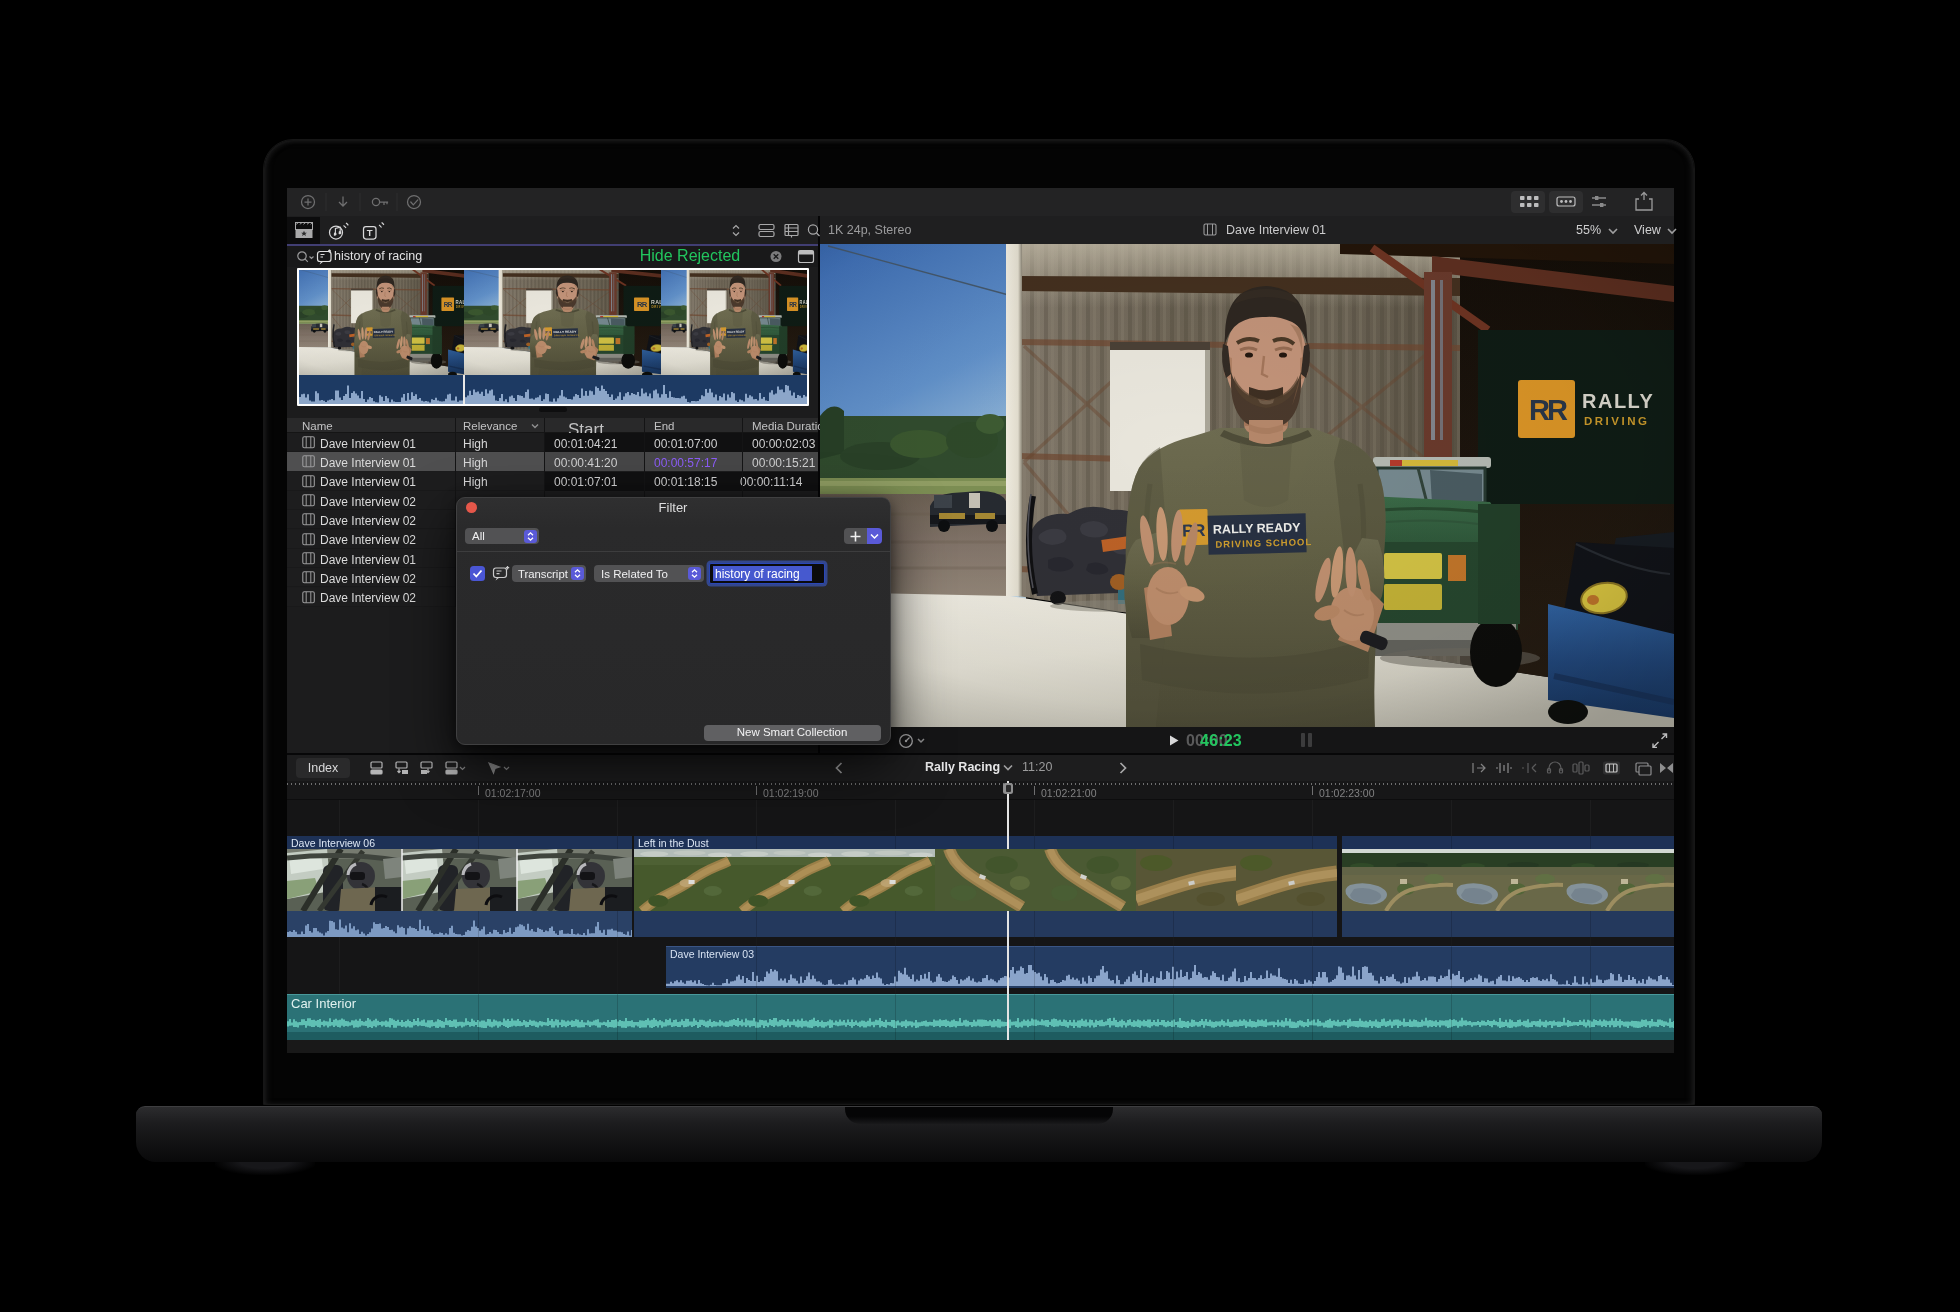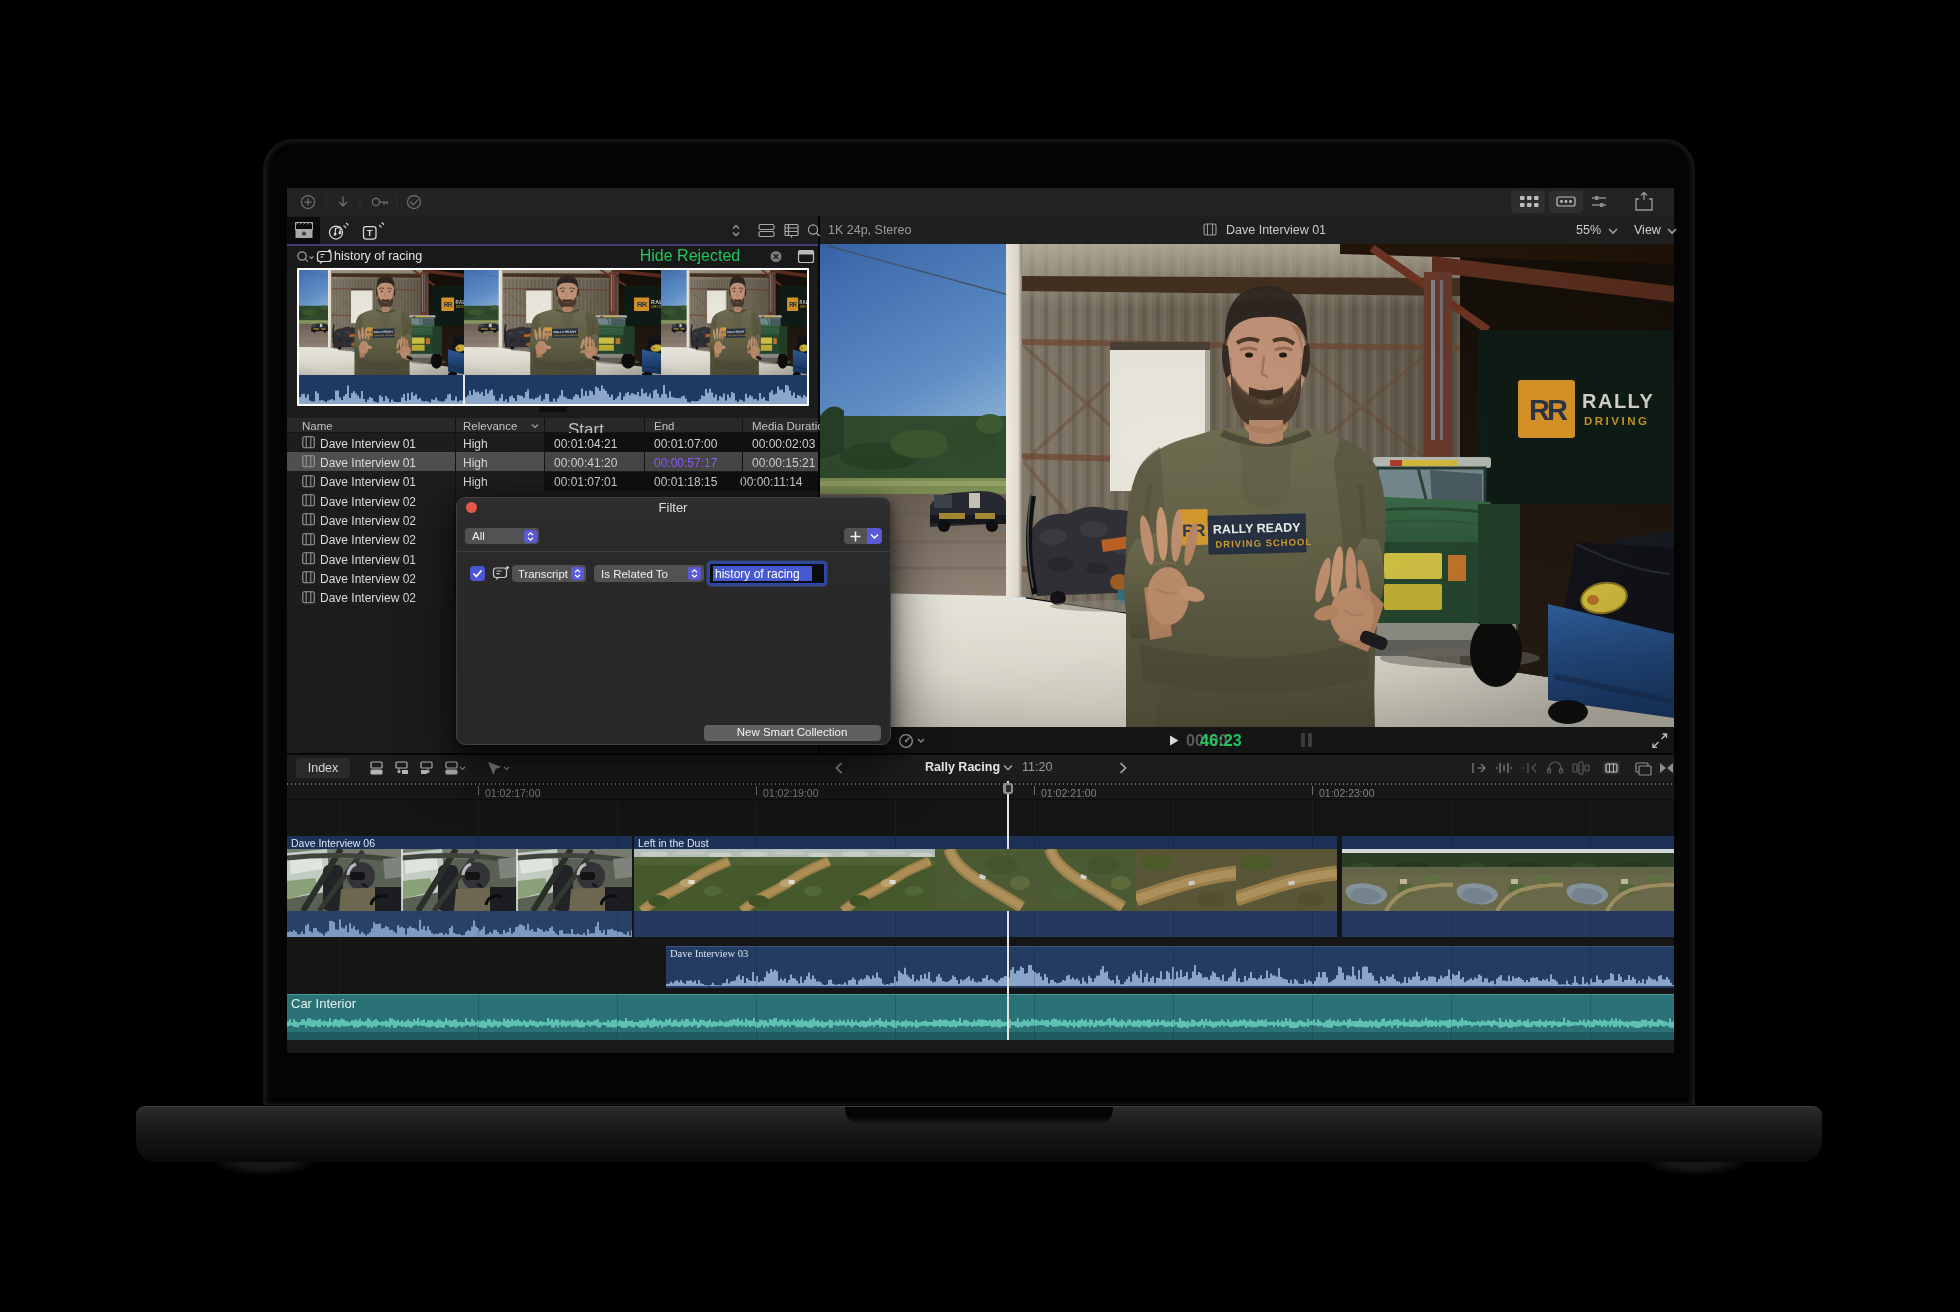--- a/index.html
+++ b/index.html
@@ -333,21 +333,21 @@
     </svg>
 <div class="abs" style="left:634px;top:836px;width:703px;height:101px;background:#24395d"></div>
 <div class="abs" style="left:634px;top:836px;width:703px;height:13px;background:#1d3156"></div>
 <div class="txt" style="left:638px;top:838px;font-size:10.5px;color:#dce6f4;font-weight:400;letter-spacing:0;">Left in the Dust</div>
 <div class="abs" style="left:634px;top:849px;width:703px;height:62px;background:#5a6a3a" id="litdthumbs"></div>
 <div class="abs" style="left:1342px;top:836px;width:332px;height:101px;background:#24395d"></div>
 <div class="abs" style="left:1342px;top:836px;width:332px;height:13px;background:#1d3156"></div>
 <div class="txt" style="left:1346px;top:838px;font-size:10.5px;color:#dce6f4;font-weight:400;letter-spacing:0;margin-top:41px;">Drone Shot</div>
 <div class="abs" style="left:1342px;top:849px;width:332px;height:62px;background:#6a7a5a" id="dronethumbs"></div>
 <div class="abs" style="left:666px;top:946px;width:1008px;height:42px;background:#243c62;border-top:1px solid #3a5584"></div>
-<div class="txt" style="left:670px;top:949px;font-size:10.5px;color:#d7e2f2;font-weight:400;letter-spacing:0;font-family:Liberation Serif, serif;">Dave Interview 03</div>
+<div class="txt" style="left:670px;top:949px;font-size:10.5px;color:#d7e2f2;font-weight:400;letter-spacing:0;">Dave Interview 03</div>
 <svg class="abs" style="left:666px;top:960px" width="1008" height="28" viewBox="0 0 1008 28">
       <path d="M0,26L0,23.7L2,23.7L2,23.8L4,23.8L4,21.7L6,21.7L6,23.2L8,23.2L8,21.3L10,21.3L10,20.2L12,20.2L12,22.3L14,22.3L14,20.3L16,20.3L16,22.6L18,22.6L18,23.7L20,23.7L20,20.7L22,20.7L22,20.7L24,20.7L24,20.3L26,20.3L26,22.3L28,22.3L28,20.4L30,20.4L30,23.8L32,23.8L32,19.9L34,19.9L34,23.3L36,23.3L36,24.1L38,24.1L38,25.1L40,25.1L40,25.2L42,25.2L42,25.4L44,25.4L44,24.7L46,24.7L46,22.8L48,22.8L48,24.9L50,24.9L50,25.2L52,25.2L52,25.2L54,25.2L54,25.2L56,25.2L56,23.2L58,23.2L58,23.1L60,23.1L60,18.9L62,18.9L62,23.4L64,23.4L64,21.6L66,21.6L66,21.2L68,21.2L68,20.4L70,20.4L70,16.4L72,16.4L72,14.7L74,14.7L74,19.5L76,19.5L76,15.9L78,15.9L78,22.9L80,22.9L80,18.1L82,18.1L82,20.1L84,20.1L84,20.9L86,20.9L86,11.9L88,11.9L88,21.1L90,21.1L90,15.7L92,15.7L92,22.0L94,22.0L94,20.8L96,20.8L96,21.3L98,21.3L98,16.9L100,16.9L100,11.6L102,11.6L102,13.5L104,13.5L104,9.1L106,9.1L106,11.6L108,11.6L108,9.8L110,9.8L110,11.3L112,11.3L112,20.6L114,20.6L114,18.6L116,18.6L116,20.6L118,20.6L118,18.6L120,18.6L120,22.7L122,22.7L122,20.0L124,20.0L124,14.5L126,14.5L126,18.2L128,18.2L128,18.6L130,18.6L130,20.7L132,20.7L132,23.6L134,23.6L134,16.6L136,16.6L136,22.7L138,22.7L138,19.9L140,19.9L140,16.3L142,16.3L142,12.4L144,12.4L144,19.2L146,19.2L146,15.5L148,15.5L148,18.8L150,18.8L150,21.4L152,21.4L152,21.3L154,21.3L154,22.5L156,22.5L156,24.4L158,24.4L158,25.0L160,25.0L160,24.6L162,24.6L162,20.1L164,20.1L164,19.5L166,19.5L166,23.8L168,23.8L168,24.7L170,24.7L170,24.6L172,24.6L172,23.9L174,23.9L174,24.5L176,24.5L176,24.5L178,24.5L178,22.4L180,22.4L180,24.7L182,24.7L182,20.2L184,20.2L184,20.1L186,20.1L186,17.5L188,17.5L188,19.6L190,19.6L190,24.5L192,24.5L192,20.5L194,20.5L194,18.8L196,18.8L196,19.5L198,19.5L198,18.2L200,18.2L200,15.0L202,15.0L202,16.4L204,16.4L204,19.0L206,19.0L206,15.6L208,15.6L208,18.1L210,18.1L210,12.5L212,12.5L212,17.5L214,17.5L214,18.6L216,18.6L216,23.4L218,23.4L218,25.0L220,25.0L220,24.1L222,24.1L222,24.6L224,24.6L224,23.0L226,23.0L226,23.3L228,23.3L228,16.4L230,16.4L230,21.5L232,21.5L232,10.7L234,10.7L234,12.8L236,12.8L236,14.3L238,14.3L238,7.8L240,7.8L240,14.7L242,14.7L242,16.8L244,16.8L244,18.9L246,18.9L246,14.4L248,14.4L248,21.4L250,21.4L250,19.4L252,19.4L252,20.8L254,20.8L254,15.1L256,15.1L256,18.8L258,18.8L258,13.8L260,13.8L260,18.4L262,18.4L262,11.9L264,11.9L264,20.8L266,20.8L266,22.4L268,22.4L268,21.7L270,21.7L270,16.4L272,16.4L272,14.0L274,14.0L274,17.5L276,17.5L276,21.0L278,21.0L278,21.4L280,21.4L280,21.9L282,21.9L282,20.7L284,20.7L284,19.3L286,19.3L286,15.6L288,15.6L288,17.0L290,17.0L290,20.1L292,20.1L292,23.7L294,23.7L294,19.3L296,19.3L296,20.5L298,20.5L298,19.4L300,19.4L300,17.8L302,17.8L302,16.2L304,16.2L304,20.5L306,20.5L306,18.4L308,18.4L308,21.8L310,21.8L310,22.6L312,22.6L312,21.4L314,21.4L314,22.1L316,22.1L316,18.3L318,18.3L318,18.1L320,18.1L320,15.0L322,15.0L322,20.3L324,20.3L324,18.7L326,18.7L326,19.6L328,19.6L328,21.3L330,21.3L330,22.4L332,22.4L332,20.3L334,20.3L334,17.9L336,17.9L336,17.4L338,17.4L338,16.0L340,16.0L340,16.3L342,16.3L342,17.6L344,17.6L344,9.9L346,9.9L346,7.1L348,7.1L348,13.6L350,13.6L350,10.7L352,10.7L352,10.4L354,10.4L354,6.6L356,6.6L356,8.0L358,8.0L358,13.8L360,13.8L360,13.1L362,13.1L362,5L364,5L364,5L366,5L366,10.2L368,10.2L368,12.0L370,12.0L370,13.6L372,13.6L372,12.8L374,12.8L374,16.6L376,16.6L376,20.3L378,20.3L378,14.0L380,14.0L380,17.3L382,17.3L382,23.5L384,23.5L384,20.1L386,20.1L386,19.8L388,19.8L388,21.9L390,21.9L390,23.2L392,23.2L392,22.9L394,22.9L394,22.0L396,22.0L396,20.0L398,20.0L398,20.5L400,20.5L400,15.7L402,15.7L402,14.7L404,14.7L404,19.3L406,19.3L406,17.4L408,17.4L408,19.7L410,19.7L410,18.5L412,18.5L412,20.4L414,20.4L414,23.7L416,23.7L416,17.4L418,17.4L418,21.5L420,21.5L420,23.5L422,23.5L422,15.7L424,15.7L424,17.9L426,17.9L426,22.1L428,22.1L428,18.2L430,18.2L430,15.7L432,15.7L432,15.4L434,15.4L434,9.5L436,9.5L436,5.9L438,5.9L438,12.4L440,12.4L440,11.3L442,11.3L442,18.7L444,18.7L444,20.5L446,20.5L446,20.0L448,20.0L448,23.6L450,23.6L450,15.6L452,15.6L452,19.9L454,19.9L454,24.2L456,24.2L456,24.2L458,24.2L458,21.7L460,21.7L460,19.2L462,19.2L462,16.5L464,16.5L464,21.7L466,21.7L466,13.7L468,13.7L468,11.5L470,11.5L470,15.2L472,15.2L472,18.1L474,18.1L474,10.1L476,10.1L476,22.4L478,22.4L478,16.9L480,16.9L480,13.2L482,13.2L482,21.8L484,21.8L484,18.1L486,18.1L486,16.2L488,16.2L488,22.9L490,22.9L490,17.5L492,17.5L492,18.1L494,18.1L494,11.3L496,11.3L496,19.8L498,19.8L498,18.9L500,18.9L500,11.0L502,11.0L502,12.5L504,12.5L504,18.9L506,18.9L506,6.8L508,6.8L508,19.2L510,19.2L510,11.4L512,11.4L512,17.6L514,17.6L514,9.8L516,9.8L516,17.0L518,17.0L518,15.9L520,15.9L520,11.9L522,11.9L522,19.5L524,19.5L524,18.0L526,18.0L526,11.6L528,11.6L528,5L530,5L530,14.9L532,14.9L532,12.1L534,12.1L534,13.4L536,13.4L536,17.8L538,17.8L538,16.9L540,16.9L540,17.2L542,17.2L542,19.8L544,19.8L544,15.6L546,15.6L546,11.3L548,11.3L548,13.1L550,13.1L550,17.0L552,17.0L552,17.3L554,17.3L554,20.2L556,20.2L556,14.7L558,14.7L558,21.2L560,21.2L560,20.9L562,20.9L562,17.7L564,17.7L564,16.4L566,16.4L566,11.6L568,11.6L568,8.6L570,8.6L570,21.2L572,21.2L572,18.0L574,18.0L574,22.3L576,22.3L576,21.9L578,21.9L578,16.0L580,16.0L580,20.4L582,20.4L582,18.1L584,18.1L584,12.0L586,12.0L586,17.9L588,17.9L588,18.1L590,18.1L590,19.8L592,19.8L592,17.9L594,17.9L594,15.3L596,15.3L596,19.0L598,19.0L598,18.3L600,18.3L600,10.5L602,10.5L602,17.9L604,17.9L604,13.4L606,13.4L606,15.6L608,15.6L608,15.5L610,15.5L610,16.8L612,16.8L612,8.3L614,8.3L614,17.0L616,17.0L616,18.4L618,18.4L618,19.0L620,19.0L620,19.8L622,19.8L622,23.0L624,23.0L624,19.8L626,19.8L626,23.7L628,23.7L628,19.1L630,19.1L630,20.6L632,20.6L632,23.5L634,23.5L634,24.0L636,24.0L636,23.9L638,23.9L638,19.6L640,19.6L640,22.5L642,22.5L642,20.2L644,20.2L644,21.5L646,21.5L646,23.8L648,23.8L648,20.9L650,20.9L650,17.0L652,17.0L652,11.9L654,11.9L654,17.4L656,17.4L656,12.1L658,12.1L658,12.1L660,12.1L660,17.2L662,17.2L662,22.4L664,22.4L664,21.8L666,21.8L666,20.0L668,20.0L668,18.8L670,18.8L670,15.2L672,15.2L672,6.6L674,6.6L674,7.6L676,7.6L676,12.7L678,12.7L678,19.9L680,19.9L680,15.6L682,15.6L682,15.2L684,15.2L684,16.4L686,16.4L686,6.5L688,6.5L688,15.4L690,15.4L690,19.6L692,19.6L692,9.9L694,9.9L694,18.9L696,18.9L696,6.9L698,6.9L698,6.3L700,6.3L700,6.8L702,6.8L702,13.0L704,13.0L704,12.7L706,12.7L706,15.6L708,15.6L708,20.5L710,20.5L710,20.8L712,20.8L712,23.5L714,23.5L714,16.7L716,16.7L716,18.9L718,18.9L718,21.0L720,21.0L720,15.9L722,15.9L722,17.2L724,17.2L724,16.7L726,16.7L726,14.2L728,14.2L728,18.9L730,18.9L730,21.2L732,21.2L732,21.5L734,21.5L734,23.4L736,23.4L736,22.6L738,22.6L738,16.9L740,16.9L740,22.9L742,22.9L742,17.6L744,17.6L744,19.8L746,19.8L746,16.7L748,16.7L748,16.6L750,16.6L750,11.7L752,11.7L752,16.2L754,16.2L754,20.8L756,20.8L756,20.1L758,20.1L758,18.0L760,18.0L760,20.5L762,20.5L762,16.4L764,16.4L764,16.5L766,16.5L766,16.4L768,16.4L768,16.9L770,16.9L770,21.7L772,21.7L772,18.9L774,18.9L774,15.6L776,15.6L776,17.9L778,17.9L778,16.6L780,16.6L780,16.1L782,16.1L782,9.4L784,9.4L784,19.6L786,19.6L786,13.7L788,13.7L788,15.4L790,15.4L790,15.0L792,15.0L792,11.1L794,11.1L794,19.0L796,19.0L796,17.0L798,17.0L798,22.3L800,22.3L800,20.8L802,20.8L802,19.7L804,19.7L804,18.2L806,18.2L806,20.1L808,20.1L808,17.5L810,17.5L810,18.5L812,18.5L812,14.6L814,14.6L814,15.8L816,15.8L816,22.0L818,22.0L818,18.2L820,18.2L820,18.6L822,18.6L822,22.5L824,22.5L824,21.3L826,21.3L826,20.8L828,20.8L828,24.3L830,24.3L830,18.8L832,18.8L832,16.8L834,16.8L834,14.9L836,14.9L836,20.5L838,20.5L838,20.5L840,20.5L840,21.3L842,21.3L842,15.5L844,15.5L844,21.1L846,21.1L846,16.2L848,16.2L848,18.6L850,18.6L850,17.8L852,17.8L852,17.1L854,17.1L854,18.5L856,18.5L856,19.9L858,19.9L858,22.0L860,22.0L860,20.1L862,20.1L862,22.0L864,22.0L864,18.1L866,18.1L866,17.2L868,17.2L868,18.1L870,18.1L870,17.3L872,17.3L872,20.2L874,20.2L874,21.1L876,21.1L876,19.2L878,19.2L878,20.3L880,20.3L880,18.8L882,18.8L882,21.3L884,21.3L884,14.2L886,14.2L886,19.1L888,19.1L888,19.7L890,19.7L890,21.6L892,21.6L892,24.6L894,24.6L894,24.4L896,24.4L896,24.3L898,24.3L898,24.5L900,24.5L900,20.6L902,20.6L902,24.0L904,24.0L904,24.9L906,24.9L906,22.7L908,22.7L908,16.3L910,16.3L910,22.4L912,22.4L912,24.2L914,24.2L914,24.4L916,24.4L916,16.7L918,16.7L918,23.8L920,23.8L920,22.2L922,22.2L922,24.5L924,24.5L924,18.7L926,18.7L926,22.3L928,22.3L928,22.2L930,22.2L930,15.4L932,15.4L932,19.6L934,19.6L934,19.8L936,19.8L936,23.0L938,23.0L938,20.2L940,20.2L940,19.7L942,19.7L942,19.3L944,19.3L944,12.9L946,12.9L946,14.3L948,14.3L948,20.4L950,20.4L950,20.5L952,20.5L952,14.1L954,14.1L954,16.7L956,16.7L956,21.9L958,21.9L958,19.8L960,19.8L960,20.1L962,20.1L962,15.0L964,15.0L964,20.1L966,20.1L966,17.0L968,17.0L968,19.1L970,19.1L970,23.5L972,23.5L972,20.8L974,20.8L974,22.8L976,22.8L976,19.0L978,19.0L978,23.7L980,23.7L980,19.8L982,19.8L982,16.6L984,16.6L984,18.2L986,18.2L986,19.6L988,19.6L988,19.4L990,19.4L990,21.3L992,21.3L992,16.1L994,16.1L994,14.9L996,14.9L996,19.3L998,19.3L998,19.5L1000,19.5L1000,17.0L1002,17.0L1002,19.5L1004,19.5L1004,22.8L1006,22.8L1006,25.0L1008,25.0L1008,26Z" fill="#8aa4ca"></path>
     </svg>
 <div class="abs" style="left:287px;top:994px;width:1387px;height:46px;background:#2b7276"></div>
 <div class="abs" style="left:287px;top:994px;width:1387px;height:1px;background:#49989a"></div>
 <div class="abs" style="left:287px;top:1032px;width:1387px;height:8px;background:#1e5c60"></div>
 <div class="txt" style="left:291px;top:997px;font-size:13px;color:#e2f2f0;font-weight:400;letter-spacing:0;">Car Interior</div>
 <svg class="abs" style="left:287px;top:1008px" width="1387" height="32" viewBox="0 0 1387 32">
       <path d="M0,16L0,13.2L2,13.2L2,11.0L4,11.0L4,14.5L6,14.5L6,11.2L8,11.2L8,13.2L10,13.2L10,14.3L12,14.3L12,14.1L14,14.1L14,11.3L16,11.3L16,11.3L18,11.3L18,12.9L20,12.9L20,10.2L22,10.2L22,10.2L24,10.2L24,12.1L26,12.1L26,11.8L28,11.8L28,12.7L30,12.7L30,11.9L32,11.9L32,11.0L34,11.0L34,13.8L36,13.8L36,12.4L38,12.4L38,13.3L40,13.3L40,13.4L42,13.4L42,10.3L44,10.3L44,14.1L46,14.1L46,11.7L48,11.7L48,10.8L50,10.8L50,12.2L52,12.2L52,11.7L54,11.7L54,10.5L56,10.5L56,11.6L58,11.6L58,12.9L60,12.9L60,13.2L62,13.2L62,14.3L64,14.3L64,12.3L66,12.3L66,12.4L68,12.4L68,11.5L70,11.5L70,12.7L72,12.7L72,10.8L74,10.8L74,13.1L76,13.1L76,13.7L78,13.7L78,12.8L80,12.8L80,9.9L82,9.9L82,11.4L84,11.4L84,13.2L86,13.2L86,12.2L88,12.2L88,10.8L90,10.8L90,12.7L92,12.7L92,13.9L94,13.9L94,13.2L96,13.2L96,13.5L98,13.5L98,12.4L100,12.4L100,13.4L102,13.4L102,10.1L104,10.1L104,10.4L106,10.4L106,11.7L108,11.7L108,13.1L110,13.1L110,11.8L112,11.8L112,14.0L114,14.0L114,11.9L116,11.9L116,13.9L118,13.9L118,12.9L120,12.9L120,11.6L122,11.6L122,13.0L124,13.0L124,13.9L126,13.9L126,10.9L128,10.9L128,13.1L130,13.1L130,10.0L132,10.0L132,13.5L134,13.5L134,12.3L136,12.3L136,11.6L138,11.6L138,14.5L140,14.5L140,12.3L142,12.3L142,12.3L144,12.3L144,11.9L146,11.9L146,14.3L148,14.3L148,13.6L150,13.6L150,11.2L152,11.2L152,12.0L154,12.0L154,12.9L156,12.9L156,13.7L158,13.7L158,10.1L160,10.1L160,12.4L162,12.4L162,11.9L164,11.9L164,13.1L166,13.1L166,11.4L168,11.4L168,11.4L170,11.4L170,14.1L172,14.1L172,13.8L174,13.8L174,13.7L176,13.7L176,14.2L178,14.2L178,10.2L180,10.2L180,13.2L182,13.2L182,13.9L184,13.9L184,10.7L186,10.7L186,12.4L188,12.4L188,14.0L190,14.0L190,12.1L192,12.1L192,13.5L194,13.5L194,12.5L196,12.5L196,12.5L198,12.5L198,13.7L200,13.7L200,11.1L202,11.1L202,11.3L204,11.3L204,13.7L206,13.7L206,11.6L208,11.6L208,12.6L210,12.6L210,13.5L212,13.5L212,13.2L214,13.2L214,14.2L216,14.2L216,10.6L218,10.6L218,12.4L220,12.4L220,11.0L222,11.0L222,12.9L224,12.9L224,10.6L226,10.6L226,12.4L228,12.4L228,12.4L230,12.4L230,10.9L232,10.9L232,13.1L234,13.1L234,14.2L236,14.2L236,12.0L238,12.0L238,13.2L240,13.2L240,13.9L242,13.9L242,11.8L244,11.8L244,12.8L246,12.8L246,12.6L248,12.6L248,13.6L250,13.6L250,14.2L252,14.2L252,13.0L254,13.0L254,13.5L256,13.5L256,14.0L258,14.0L258,14.3L260,14.3L260,9.9L262,9.9L262,12.8L264,12.8L264,11.0L266,11.0L266,13.3L268,13.3L268,11.3L270,11.3L270,11.7L272,11.7L272,14.2L274,14.2L274,11.7L276,11.7L276,12.2L278,12.2L278,13.6L280,13.6L280,12.6L282,12.6L282,13.6L284,13.6L284,12.3L286,12.3L286,13.1L288,13.1L288,11.3L290,11.3L290,11.8L292,11.8L292,13.7L294,13.7L294,12.1L296,12.1L296,14.3L298,14.3L298,14.4L300,14.4L300,12.3L302,12.3L302,13.4L304,13.4L304,13.7L306,13.7L306,12.4L308,12.4L308,11.7L310,11.7L310,11.3L312,11.3L312,14.2L314,14.2L314,14.4L316,14.4L316,13.7L318,13.7L318,14.3L320,14.3L320,12.0L322,12.0L322,13.9L324,13.9L324,12.1L326,12.1L326,12.1L328,12.1L328,11.2L330,11.2L330,13.5L332,13.5L332,12.1L334,12.1L334,13.1L336,13.1L336,13.3L338,13.3L338,9.9L340,9.9L340,13.0L342,13.0L342,13.1L344,13.1L344,12.2L346,12.2L346,14.0L348,14.0L348,14.1L350,14.1L350,14.0L352,14.0L352,12.2L354,12.2L354,12.4L356,12.4L356,12.8L358,12.8L358,12.0L360,12.0L360,10.2L362,10.2L362,12.5L364,12.5L364,11.8L366,11.8L366,10.1L368,10.1L368,11.8L370,11.8L370,13.3L372,13.3L372,12.1L374,12.1L374,13.2L376,13.2L376,14.2L378,14.2L378,11.3L380,11.3L380,11.9L382,11.9L382,10.6L384,10.6L384,14.3L386,14.3L386,12.1L388,12.1L388,11.6L390,11.6L390,13.9L392,13.9L392,13.4L394,13.4L394,11.2L396,11.2L396,13.1L398,13.1L398,10.7L400,10.7L400,10.9L402,10.9L402,13.6L404,13.6L404,13.6L406,13.6L406,10.3L408,10.3L408,12.6L410,12.6L410,14.0L412,14.0L412,11.8L414,11.8L414,11.7L416,11.7L416,12.3L418,12.3L418,13.5L420,13.5L420,12.8L422,12.8L422,11.3L424,11.3L424,14.0L426,14.0L426,12.9L428,12.9L428,13.8L430,13.8L430,14.2L432,14.2L432,12.0L434,12.0L434,13.2L436,13.2L436,14.4L438,14.4L438,13.2L440,13.2L440,13.4L442,13.4L442,12.3L444,12.3L444,11.7L446,11.7L446,10.9L448,10.9L448,11.9L450,11.9L450,9.9L452,9.9L452,13.1L454,13.1L454,11.6L456,11.6L456,14.2L458,14.2L458,10.5L460,10.5L460,12.3L462,12.3L462,12.5L464,12.5L464,12.6L466,12.6L466,9.9L468,9.9L468,13.6L470,13.6L470,14.3L472,14.3L472,11.7L474,11.7L474,11.9L476,11.9L476,12.5L478,12.5L478,12.2L480,12.2L480,14.4L482,14.4L482,10.9L484,10.9L484,12.1L486,12.1L486,9.9L488,9.9L488,9.9L490,9.9L490,13.6L492,13.6L492,12.1L494,12.1L494,11.5L496,11.5L496,12.1L498,12.1L498,13.2L500,13.2L500,11.0L502,11.0L502,13.5L504,13.5L504,13.6L506,13.6L506,11.3L508,11.3L508,13.2L510,13.2L510,11.4L512,11.4L512,12.8L514,12.8L514,10.5L516,10.5L516,12.9L518,12.9L518,12.6L520,12.6L520,13.5L522,13.5L522,12.0L524,12.0L524,11.6L526,11.6L526,9.8L528,9.8L528,12.9L530,12.9L530,12.0L532,12.0L532,14.0L534,14.0L534,12.5L536,12.5L536,14.0L538,14.0L538,13.9L540,13.9L540,13.3L542,13.3L542,11.6L544,11.6L544,12.2L546,12.2L546,14.5L548,14.5L548,12.6L550,12.6L550,13.7L552,13.7L552,11.5L554,11.5L554,13.5L556,13.5L556,11.9L558,11.9L558,14.4L560,14.4L560,11.5L562,11.5L562,14.1L564,14.1L564,11.6L566,11.6L566,14.0L568,14.0L568,12.5L570,12.5L570,14.5L572,14.5L572,13.6L574,13.6L574,12.4L576,12.4L576,12.8L578,12.8L578,13.8L580,13.8L580,12.7L582,12.7L582,10.3L584,10.3L584,13.8L586,13.8L586,13.6L588,13.6L588,11.7L590,11.7L590,12.2L592,12.2L592,10.1L594,10.1L594,13.1L596,13.1L596,14.0L598,14.0L598,11.7L600,11.7L600,13.9L602,13.9L602,14.1L604,14.1L604,12.0L606,12.0L606,12.0L608,12.0L608,13.3L610,13.3L610,12.4L612,12.4L612,14.5L614,14.5L614,13.3L616,13.3L616,13.3L618,13.3L618,11.7L620,11.7L620,13.2L622,13.2L622,13.3L624,13.3L624,13.4L626,13.4L626,14.4L628,14.4L628,12.1L630,12.1L630,14.3L632,14.3L632,14.2L634,14.2L634,13.6L636,13.6L636,13.1L638,13.1L638,12.6L640,12.6L640,14.0L642,14.0L642,13.8L644,13.8L644,13.9L646,13.9L646,11.4L648,11.4L648,12.5L650,12.5L650,12.4L652,12.4L652,11.2L654,11.2L654,12.3L656,12.3L656,11.9L658,11.9L658,11.6L660,11.6L660,12.7L662,12.7L662,13.5L664,13.5L664,12.3L666,12.3L666,11.4L668,11.4L668,13.1L670,13.1L670,13.2L672,13.2L672,10.0L674,10.0L674,14.5L676,14.5L676,12.2L678,12.2L678,11.7L680,11.7L680,12.7L682,12.7L682,14.0L684,14.0L684,14.1L686,14.1L686,11.7L688,11.7L688,13.4L690,13.4L690,11.6L692,11.6L692,11.6L694,11.6L694,11.4L696,11.4L696,11.7L698,11.7L698,12.0L700,12.0L700,13.2L702,13.2L702,12.0L704,12.0L704,13.2L706,13.2L706,11.2L708,11.2L708,12.7L710,12.7L710,11.0L712,11.0L712,11.4L714,11.4L714,13.6L716,13.6L716,13.7L718,13.7L718,14.0L720,14.0L720,10.8L722,10.8L722,11.6L724,11.6L724,13.7L726,13.7L726,13.5L728,13.5L728,13.2L730,13.2L730,9.9L732,9.9L732,14.2L734,14.2L734,13.3L736,13.3L736,11.4L738,11.4L738,12.8L740,12.8L740,11.4L742,11.4L742,13.2L744,13.2L744,10.6L746,10.6L746,11.5L748,11.5L748,11.6L750,11.6L750,12.4L752,12.4L752,13.6L754,13.6L754,11.3L756,11.3L756,12.5L758,12.5L758,12.0L760,12.0L760,12.1L762,12.1L762,13.7L764,13.7L764,11.3L766,11.3L766,10.4L768,10.4L768,11.0L770,11.0L770,12.6L772,12.6L772,11.8L774,11.8L774,13.8L776,13.8L776,11.6L778,11.6L778,12.2L780,12.2L780,13.9L782,13.9L782,11.9L784,11.9L784,14.2L786,14.2L786,11.7L788,11.7L788,14.3L790,14.3L790,12.5L792,12.5L792,12.2L794,12.2L794,10.8L796,10.8L796,12.8L798,12.8L798,11.6L800,11.6L800,14.3L802,14.3L802,11.4L804,11.4L804,11.9L806,11.9L806,14.5L808,14.5L808,11.8L810,11.8L810,13.1L812,13.1L812,12.2L814,12.2L814,11.7L816,11.7L816,13.9L818,13.9L818,13.2L820,13.2L820,10.7L822,10.7L822,10.1L824,10.1L824,13.0L826,13.0L826,9.8L828,9.8L828,12.1L830,12.1L830,14.1L832,14.1L832,12.7L834,12.7L834,11.5L836,11.5L836,12.9L838,12.9L838,14.4L840,14.4L840,12.1L842,12.1L842,11.2L844,11.2L844,13.9L846,13.9L846,12.3L848,12.3L848,13.2L850,13.2L850,11.4L852,11.4L852,12.2L854,12.2L854,13.3L856,13.3L856,11.7L858,11.7L858,13.0L860,13.0L860,11.4L862,11.4L862,11.6L864,11.6L864,13.9L866,13.9L866,11.9L868,11.9L868,14.0L870,14.0L870,11.2L872,11.2L872,14.0L874,14.0L874,12.0L876,12.0L876,11.9L878,11.9L878,13.9L880,13.9L880,12.8L882,12.8L882,14.0L884,14.0L884,12.6L886,12.6L886,11.5L888,11.5L888,14.0L890,14.0L890,13.4L892,13.4L892,9.9L894,9.9L894,12.8L896,12.8L896,12.9L898,12.9L898,13.8L900,13.8L900,13.1L902,13.1L902,14.4L904,14.4L904,11.6L906,11.6L906,12.1L908,12.1L908,13.7L910,13.7L910,13.9L912,13.9L912,12.9L914,12.9L914,11.0L916,11.0L916,13.3L918,13.3L918,11.1L920,11.1L920,13.7L922,13.7L922,11.8L924,11.8L924,13.6L926,13.6L926,13.9L928,13.9L928,13.3L930,13.3L930,13.5L932,13.5L932,13.3L934,13.3L934,11.6L936,11.6L936,12.9L938,12.9L938,14.5L940,14.5L940,11.3L942,11.3L942,13.8L944,13.8L944,13.7L946,13.7L946,12.3L948,12.3L948,11.9L950,11.9L950,13.6L952,13.6L952,11.6L954,11.6L954,12.7L956,12.7L956,11.3L958,11.3L958,12.6L960,12.6L960,13.8L962,13.8L962,11.2L964,11.2L964,12.9L966,12.9L966,13.2L968,13.2L968,14.1L970,14.1L970,11.4L972,11.4L972,12.3L974,12.3L974,11.4L976,11.4L976,12.7L978,12.7L978,11.3L980,11.3L980,14.3L982,14.3L982,13.7L984,13.7L984,13.5L986,13.5L986,13.4L988,13.4L988,14.2L990,14.2L990,11.7L992,11.7L992,14.3L994,14.3L994,12.3L996,12.3L996,13.5L998,13.5L998,9.9L1000,9.9L1000,13.3L1002,13.3L1002,10.8L1004,10.8L1004,13.4L1006,13.4L1006,13.8L1008,13.8L1008,14.5L1010,14.5L1010,13.1L1012,13.1L1012,12.3L1014,12.3L1014,12.7L1016,12.7L1016,14.1L1018,14.1L1018,14.2L1020,14.2L1020,11.1L1022,11.1L1022,13.5L1024,13.5L1024,12.5L1026,12.5L1026,11.6L1028,11.6L1028,14.4L1030,14.4L1030,11.3L1032,11.3L1032,13.1L1034,13.1L1034,14.4L1036,14.4L1036,14.5L1038,14.5L1038,12.8L1040,12.8L1040,12.1L1042,12.1L1042,10.7L1044,10.7L1044,12.9L1046,12.9L1046,12.2L1048,12.2L1048,13.6L1050,13.6L1050,11.8L1052,11.8L1052,14.1L1054,14.1L1054,13.5L1056,13.5L1056,12.1L1058,12.1L1058,14.0L1060,14.0L1060,11.8L1062,11.8L1062,10.8L1064,10.8L1064,13.2L1066,13.2L1066,13.1L1068,13.1L1068,13.0L1070,13.0L1070,13.1L1072,13.1L1072,10.5L1074,10.5L1074,12.8L1076,12.8L1076,13.6L1078,13.6L1078,12.8L1080,12.8L1080,13.8L1082,13.8L1082,11.9L1084,11.9L1084,13.3L1086,13.3L1086,13.2L1088,13.2L1088,11.5L1090,11.5L1090,13.4L1092,13.4L1092,14.0L1094,14.0L1094,11.2L1096,11.2L1096,10.5L1098,10.5L1098,13.4L1100,13.4L1100,12.9L1102,12.9L1102,11.4L1104,11.4L1104,13.4L1106,13.4L1106,11.7L1108,11.7L1108,11.4L1110,11.4L1110,11.5L1112,11.5L1112,12.5L1114,12.5L1114,13.7L1116,13.7L1116,10.4L1118,10.4L1118,14.0L1120,14.0L1120,14.0L1122,14.0L1122,11.4L1124,11.4L1124,13.2L1126,13.2L1126,11.5L1128,11.5L1128,12.0L1130,12.0L1130,13.5L1132,13.5L1132,14.0L1134,14.0L1134,11.8L1136,11.8L1136,13.2L1138,13.2L1138,9.8L1140,9.8L1140,12.6L1142,12.6L1142,11.9L1144,11.9L1144,12.4L1146,12.4L1146,13.2L1148,13.2L1148,12.3L1150,12.3L1150,14.0L1152,14.0L1152,12.3L1154,12.3L1154,12.6L1156,12.6L1156,12.8L1158,12.8L1158,12.3L1160,12.3L1160,12.2L1162,12.2L1162,11.2L1164,11.2L1164,12.0L1166,12.0L1166,11.2L1168,11.2L1168,12.3L1170,12.3L1170,13.7L1172,13.7L1172,12.4L1174,12.4L1174,9.8L1176,9.8L1176,12.4L1178,12.4L1178,12.3L1180,12.3L1180,13.6L1182,13.6L1182,12.9L1184,12.9L1184,14.2L1186,14.2L1186,14.1L1188,14.1L1188,14.0L1190,14.0L1190,13.0L1192,13.0L1192,13.9L1194,13.9L1194,12.4L1196,12.4L1196,12.7L1198,12.7L1198,14.1L1200,14.1L1200,12.1L1202,12.1L1202,12.9L1204,12.9L1204,13.0L1206,13.0L1206,11.8L1208,11.8L1208,13.2L1210,13.2L1210,13.9L1212,13.9L1212,10.1L1214,10.1L1214,13.5L1216,13.5L1216,14.0L1218,14.0L1218,11.8L1220,11.8L1220,14.2L1222,14.2L1222,11.3L1224,11.3L1224,12.2L1226,12.2L1226,14.0L1228,14.0L1228,14.0L1230,14.0L1230,12.0L1232,12.0L1232,11.4L1234,11.4L1234,13.9L1236,13.9L1236,12.8L1238,12.8L1238,12.7L1240,12.7L1240,11.2L1242,11.2L1242,14.4L1244,14.4L1244,13.2L1246,13.2L1246,13.1L1248,13.1L1248,13.2L1250,13.2L1250,12.9L1252,12.9L1252,11.2L1254,11.2L1254,13.5L1256,13.5L1256,13.8L1258,13.8L1258,12.2L1260,12.2L1260,13.7L1262,13.7L1262,13.0L1264,13.0L1264,13.2L1266,13.2L1266,12.4L1268,12.4L1268,14.1L1270,14.1L1270,13.6L1272,13.6L1272,13.4L1274,13.4L1274,14.0L1276,14.0L1276,9.8L1278,9.8L1278,14.4L1280,14.4L1280,12.1L1282,12.1L1282,12.9L1284,12.9L1284,14.3L1286,14.3L1286,13.7L1288,13.7L1288,14.1L1290,14.1L1290,14.0L1292,14.0L1292,11.9L1294,11.9L1294,13.6L1296,13.6L1296,11.5L1298,11.5L1298,14.2L1300,14.2L1300,11.8L1302,11.8L1302,12.5L1304,12.5L1304,13.6L1306,13.6L1306,11.2L1308,11.2L1308,11.9L1310,11.9L1310,12.9L1312,12.9L1312,11.4L1314,11.4L1314,13.2L1316,13.2L1316,11.4L1318,11.4L1318,12.5L1320,12.5L1320,13.2L1322,13.2L1322,12.8L1324,12.8L1324,10.2L1326,10.2L1326,12.7L1328,12.7L1328,10.2L1330,10.2L1330,13.1L1332,13.1L1332,11.3L1334,11.3L1334,12.9L1336,12.9L1336,13.8L1338,13.8L1338,13.4L1340,13.4L1340,13.5L1342,13.5L1342,13.7L1344,13.7L1344,12.8L1346,12.8L1346,12.9L1348,12.9L1348,13.1L1350,13.1L1350,13.2L1352,13.2L1352,13.4L1354,13.4L1354,11.6L1356,11.6L1356,12.0L1358,12.0L1358,11.6L1360,11.6L1360,13.3L1362,13.3L1362,13.0L1364,13.0L1364,11.1L1366,11.1L1366,13.8L1368,13.8L1368,14.1L1370,14.1L1370,11.4L1372,11.4L1372,11.4L1374,11.4L1374,12.3L1376,12.3L1376,13.2L1378,13.2L1378,13.6L1380,13.6L1380,14.4L1382,14.4L1382,10.4L1384,10.4L1384,14.0L1386,14.0L1386,12.9L1387,12.9L1387,16L1387,19.9L1386,19.9L1386,19.6L1384,19.6L1384,19.8L1382,19.8L1382,18.1L1380,18.1L1380,17.6L1378,17.6L1378,19.0L1376,19.0L1376,18.1L1374,18.1L1374,17.2L1372,17.2L1372,19.0L1370,19.0L1370,18.6L1368,18.6L1368,18.2L1366,18.2L1366,18.6L1364,18.6L1364,19.8L1362,19.8L1362,17.3L1360,17.3L1360,19.0L1358,19.0L1358,18.2L1356,18.2L1356,19.1L1354,19.1L1354,19.7L1352,19.7L1352,19.9L1350,19.9L1350,19.7L1348,19.7L1348,19.6L1346,19.6L1346,18.4L1344,18.4L1344,17.8L1342,17.8L1342,19.9L1340,19.9L1340,18.8L1338,18.8L1338,18.5L1336,18.5L1336,17.3L1334,17.3L1334,19.8L1332,19.8L1332,17.7L1330,17.7L1330,18.9L1328,18.9L1328,19.3L1326,19.3L1326,17.2L1324,17.2L1324,19.3L1322,19.3L1322,17.1L1320,17.1L1320,18.9L1318,18.9L1318,17.9L1316,17.9L1316,19.1L1314,19.1L1314,17.4L1312,17.4L1312,17.6L1310,17.6L1310,17.1L1308,17.1L1308,19.1L1306,19.1L1306,18.9L1304,18.9L1304,19.4L1302,19.4L1302,17.8L1300,17.8L1300,19.6L1298,19.6L1298,18.3L1296,18.3L1296,17.1L1294,17.1L1294,17.1L1292,17.1L1292,18.0L1290,18.0L1290,17.3L1288,17.3L1288,17.4L1286,17.4L1286,18.1L1284,18.1L1284,18.2L1282,18.2L1282,18.9L1280,18.9L1280,17.4L1278,17.4L1278,17.4L1276,17.4L1276,18.0L1274,18.0L1274,19.0L1272,19.0L1272,19.0L1270,19.0L1270,17.4L1268,17.4L1268,17.8L1266,17.8L1266,19.9L1264,19.9L1264,17.1L1262,17.1L1262,17.5L1260,17.5L1260,19.4L1258,19.4L1258,19.1L1256,19.1L1256,17.5L1254,17.5L1254,19.2L1252,19.2L1252,18.7L1250,18.7L1250,18.5L1248,18.5L1248,17.0L1246,17.0L1246,19.1L1244,19.1L1244,19.1L1242,19.1L1242,19.4L1240,19.4L1240,19.3L1238,19.3L1238,18.2L1236,18.2L1236,17.2L1234,17.2L1234,18.2L1232,18.2L1232,18.6L1230,18.6L1230,19.2L1228,19.2L1228,18.6L1226,18.6L1226,19.7L1224,19.7L1224,19.9L1222,19.9L1222,19.4L1220,19.4L1220,17.9L1218,17.9L1218,18.9L1216,18.9L1216,19.2L1214,19.2L1214,19.9L1212,19.9L1212,18.6L1210,18.6L1210,17.3L1208,17.3L1208,17.0L1206,17.0L1206,19.3L1204,19.3L1204,18.1L1202,18.1L1202,17.1L1200,17.1L1200,17.7L1198,17.7L1198,17.4L1196,17.4L1196,17.6L1194,17.6L1194,18.9L1192,18.9L1192,17.1L1190,17.1L1190,17.4L1188,17.4L1188,17.5L1186,17.5L1186,18.7L1184,18.7L1184,17.2L1182,17.2L1182,17.0L1180,17.0L1180,17.8L1178,17.8L1178,17.3L1176,17.3L1176,18.5L1174,18.5L1174,18.3L1172,18.3L1172,19.7L1170,19.7L1170,17.7L1168,17.7L1168,18.1L1166,18.1L1166,18.7L1164,18.7L1164,19.6L1162,19.6L1162,19.9L1160,19.9L1160,18.4L1158,18.4L1158,17.5L1156,17.5L1156,17.6L1154,17.6L1154,19.3L1152,19.3L1152,17.6L1150,17.6L1150,19.1L1148,19.1L1148,17.9L1146,17.9L1146,19.0L1144,19.0L1144,18.6L1142,18.6L1142,19.6L1140,19.6L1140,17.8L1138,17.8L1138,17.8L1136,17.8L1136,18.8L1134,18.8L1134,19.0L1132,19.0L1132,19.3L1130,19.3L1130,18.7L1128,18.7L1128,18.7L1126,18.7L1126,19.1L1124,19.1L1124,18.9L1122,18.9L1122,18.0L1120,18.0L1120,18.5L1118,18.5L1118,18.8L1116,18.8L1116,17.3L1114,17.3L1114,17.9L1112,17.9L1112,19.9L1110,19.9L1110,17.2L1108,17.2L1108,17.8L1106,17.8L1106,19.9L1104,19.9L1104,17.6L1102,17.6L1102,18.2L1100,18.2L1100,18.9L1098,18.9L1098,17.8L1096,17.8L1096,18.1L1094,18.1L1094,19.7L1092,19.7L1092,19.9L1090,19.9L1090,19.3L1088,19.3L1088,18.3L1086,18.3L1086,19.9L1084,19.9L1084,18.0L1082,18.0L1082,19.5L1080,19.5L1080,19.4L1078,19.4L1078,19.2L1076,19.2L1076,19.1L1074,19.1L1074,18.8L1072,18.8L1072,19.5L1070,19.5L1070,18.9L1068,18.9L1068,18.4L1066,18.4L1066,18.3L1064,18.3L1064,18.7L1062,18.7L1062,19.9L1060,19.9L1060,17.5L1058,17.5L1058,17.3L1056,17.3L1056,17.4L1054,17.4L1054,18.4L1052,18.4L1052,18.4L1050,18.4L1050,18.1L1048,18.1L1048,17.6L1046,17.6L1046,19.7L1044,19.7L1044,19.7L1042,19.7L1042,19.7L1040,19.7L1040,19.3L1038,19.3L1038,19.5L1036,19.5L1036,17.8L1034,17.8L1034,18.2L1032,18.2L1032,18.4L1030,18.4L1030,17.6L1028,17.6L1028,17.5L1026,17.5L1026,17.2L1024,17.2L1024,17.3L1022,17.3L1022,18.9L1020,18.9L1020,17.9L1018,17.9L1018,19.2L1016,19.2L1016,18.6L1014,18.6L1014,17.4L1012,17.4L1012,19.4L1010,19.4L1010,19.9L1008,19.9L1008,20.0L1006,20.0L1006,19.9L1004,19.9L1004,19.7L1002,19.7L1002,17.8L1000,17.8L1000,17.7L998,17.7L998,19.2L996,19.2L996,18.8L994,18.8L994,17.8L992,17.8L992,18.8L990,18.8L990,17.1L988,17.1L988,19.2L986,19.2L986,17.2L984,17.2L984,17.5L982,17.5L982,17.6L980,17.6L980,19.0L978,19.0L978,18.8L976,18.8L976,18.3L974,18.3L974,18.0L972,18.0L972,18.4L970,18.4L970,19.4L968,19.4L968,19.0L966,19.0L966,19.6L964,19.6L964,18.8L962,18.8L962,18.4L960,18.4L960,19.9L958,19.9L958,17.6L956,17.6L956,18.1L954,18.1L954,18.1L952,18.1L952,18.8L950,18.8L950,18.8L948,18.8L948,18.5L946,18.5L946,19.0L944,19.0L944,19.3L942,19.3L942,17.9L940,17.9L940,17.8L938,17.8L938,18.8L936,18.8L936,17.3L934,17.3L934,18.7L932,18.7L932,17.8L930,17.8L930,19.1L928,19.1L928,19.7L926,19.7L926,19.4L924,19.4L924,18.2L922,18.2L922,17.9L920,17.9L920,17.6L918,17.6L918,19.7L916,19.7L916,17.1L914,17.1L914,18.4L912,18.4L912,18.7L910,18.7L910,17.4L908,17.4L908,18.5L906,18.5L906,18.9L904,18.9L904,18.3L902,18.3L902,19.9L900,19.9L900,19.6L898,19.6L898,19.1L896,19.1L896,19.9L894,19.9L894,19.8L892,19.8L892,19.3L890,19.3L890,17.1L888,17.1L888,18.7L886,18.7L886,19.0L884,19.0L884,18.1L882,18.1L882,18.5L880,18.5L880,19.3L878,19.3L878,18.5L876,18.5L876,17.3L874,17.3L874,17.0L872,17.0L872,18.4L870,18.4L870,18.2L868,18.2L868,17.2L866,17.2L866,18.3L864,18.3L864,19.7L862,19.7L862,19.3L860,19.3L860,18.3L858,18.3L858,18.6L856,18.6L856,17.7L854,17.7L854,19.8L852,19.8L852,19.0L850,19.0L850,18.6L848,18.6L848,19.1L846,19.1L846,18.4L844,18.4L844,17.2L842,17.2L842,17.7L840,17.7L840,19.6L838,19.6L838,17.3L836,17.3L836,19.5L834,19.5L834,18.5L832,18.5L832,19.3L830,19.3L830,19.1L828,19.1L828,17.5L826,17.5L826,17.6L824,17.6L824,19.4L822,19.4L822,17.1L820,17.1L820,17.5L818,17.5L818,18.3L816,18.3L816,18.3L814,18.3L814,18.3L812,18.3L812,17.0L810,17.0L810,18.9L808,18.9L808,19.4L806,19.4L806,17.4L804,17.4L804,19.5L802,19.5L802,17.7L800,17.7L800,18.8L798,18.8L798,18.5L796,18.5L796,18.0L794,18.0L794,19.8L792,19.8L792,19.6L790,19.6L790,18.0L788,18.0L788,19.9L786,19.9L786,17.9L784,17.9L784,17.4L782,17.4L782,19.7L780,19.7L780,18.8L778,18.8L778,17.9L776,17.9L776,18.1L774,18.1L774,17.6L772,17.6L772,18.4L770,18.4L770,18.5L768,18.5L768,19.0L766,19.0L766,18.3L764,18.3L764,17.1L762,17.1L762,19.0L760,19.0L760,18.5L758,18.5L758,17.6L756,17.6L756,17.2L754,17.2L754,17.1L752,17.1L752,17.3L750,17.3L750,18.0L748,18.0L748,17.7L746,17.7L746,17.5L744,17.5L744,17.9L742,17.9L742,19.2L740,19.2L740,17.7L738,17.7L738,17.8L736,17.8L736,19.4L734,19.4L734,18.8L732,18.8L732,19.7L730,19.7L730,18.9L728,18.9L728,17.2L726,17.2L726,17.6L724,17.6L724,20.0L722,20.0L722,18.4L720,18.4L720,18.1L718,18.1L718,18.6L716,18.6L716,18.4L714,18.4L714,19.7L712,19.7L712,19.4L710,19.4L710,18.4L708,18.4L708,19.3L706,19.3L706,19.2L704,19.2L704,17.7L702,17.7L702,17.9L700,17.9L700,18.0L698,18.0L698,18.2L696,18.2L696,18.7L694,18.7L694,18.5L692,18.5L692,17.7L690,17.7L690,18.5L688,18.5L688,18.3L686,18.3L686,19.0L684,19.0L684,17.3L682,17.3L682,18.6L680,18.6L680,18.5L678,18.5L678,17.6L676,17.6L676,18.1L674,18.1L674,17.9L672,17.9L672,17.9L670,17.9L670,19.5L668,19.5L668,18.4L666,18.4L666,18.9L664,18.9L664,19.2L662,19.2L662,17.9L660,17.9L660,18.9L658,18.9L658,18.0L656,18.0L656,17.9L654,17.9L654,19.3L652,19.3L652,17.9L650,17.9L650,18.3L648,18.3L648,19.0L646,19.0L646,17.7L644,17.7L644,17.5L642,17.5L642,18.4L640,18.4L640,18.4L638,18.4L638,17.7L636,17.7L636,18.0L634,18.0L634,18.2L632,18.2L632,19.5L630,19.5L630,19.9L628,19.9L628,17.8L626,17.8L626,19.2L624,19.2L624,17.6L622,17.6L622,18.3L620,18.3L620,20.0L618,20.0L618,18.3L616,18.3L616,19.1L614,19.1L614,17.4L612,17.4L612,17.4L610,17.4L610,19.9L608,19.9L608,19.9L606,19.9L606,18.7L604,18.7L604,17.7L602,17.7L602,17.2L600,17.2L600,19.8L598,19.8L598,18.9L596,18.9L596,18.3L594,18.3L594,19.4L592,19.4L592,17.1L590,17.1L590,17.2L588,17.2L588,19.3L586,19.3L586,17.3L584,17.3L584,18.6L582,18.6L582,18.3L580,18.3L580,19.6L578,19.6L578,19.5L576,19.5L576,18.3L574,18.3L574,19.2L572,19.2L572,18.0L570,18.0L570,17.1L568,17.1L568,18.1L566,18.1L566,19.7L564,19.7L564,18.1L562,18.1L562,17.1L560,17.1L560,18.7L558,18.7L558,17.3L556,17.3L556,17.6L554,17.6L554,17.7L552,17.7L552,18.3L550,18.3L550,17.6L548,17.6L548,17.1L546,17.1L546,19.4L544,19.4L544,19.9L542,19.9L542,17.4L540,17.4L540,18.6L538,18.6L538,19.8L536,19.8L536,19.6L534,19.6L534,18.2L532,18.2L532,19.3L530,19.3L530,17.9L528,17.9L528,18.5L526,18.5L526,19.9L524,19.9L524,19.8L522,19.8L522,19.6L520,19.6L520,18.4L518,18.4L518,18.6L516,18.6L516,19.7L514,19.7L514,18.8L512,18.8L512,19.4L510,19.4L510,18.8L508,18.8L508,17.3L506,17.3L506,17.1L504,17.1L504,19.2L502,19.2L502,17.5L500,17.5L500,19.0L498,19.0L498,19.5L496,19.5L496,17.3L494,17.3L494,18.3L492,18.3L492,18.5L490,18.5L490,17.5L488,17.5L488,19.0L486,19.0L486,17.9L484,17.9L484,17.2L482,17.2L482,19.2L480,19.2L480,17.9L478,17.9L478,19.9L476,19.9L476,17.3L474,17.3L474,19.3L472,19.3L472,19.7L470,19.7L470,19.8L468,19.8L468,18.1L466,18.1L466,18.2L464,18.2L464,19.3L462,19.3L462,17.4L460,17.4L460,18.9L458,18.9L458,17.5L456,17.5L456,18.4L454,18.4L454,17.2L452,17.2L452,18.8L450,18.8L450,18.1L448,18.1L448,17.0L446,17.0L446,18.5L444,18.5L444,18.2L442,18.2L442,19.1L440,19.1L440,18.9L438,18.9L438,18.5L436,18.5L436,17.5L434,17.5L434,18.5L432,18.5L432,17.7L430,17.7L430,18.4L428,18.4L428,18.6L426,18.6L426,19.3L424,19.3L424,18.0L422,18.0L422,19.6L420,19.6L420,19.2L418,19.2L418,18.0L416,18.0L416,17.1L414,17.1L414,18.9L412,18.9L412,20.0L410,20.0L410,17.1L408,17.1L408,18.0L406,18.0L406,19.0L404,19.0L404,17.5L402,17.5L402,18.6L400,18.6L400,18.9L398,18.9L398,19.3L396,19.3L396,17.2L394,17.2L394,19.1L392,19.1L392,19.0L390,19.0L390,17.9L388,17.9L388,18.5L386,18.5L386,18.9L384,18.9L384,17.2L382,17.2L382,17.6L380,17.6L380,18.4L378,18.4L378,18.4L376,18.4L376,19.7L374,19.7L374,17.3L372,17.3L372,19.5L370,19.5L370,18.1L368,18.1L368,19.1L366,19.1L366,20.0L364,20.0L364,19.5L362,19.5L362,17.2L360,17.2L360,19.4L358,19.4L358,19.5L356,19.5L356,19.6L354,19.6L354,19.9L352,19.9L352,18.5L350,18.5L350,17.6L348,17.6L348,19.6L346,19.6L346,19.2L344,19.2L344,18.3L342,18.3L342,18.5L340,18.5L340,19.9L338,19.9L338,19.8L336,19.8L336,19.7L334,19.7L334,18.3L332,18.3L332,18.1L330,18.1L330,19.5L328,19.5L328,19.7L326,19.7L326,19.2L324,19.2L324,18.9L322,18.9L322,19.4L320,19.4L320,17.9L318,17.9L318,17.1L316,17.1L316,17.3L314,17.3L314,19.5L312,19.5L312,19.4L310,19.4L310,17.8L308,17.8L308,17.2L306,17.2L306,17.4L304,17.4L304,18.9L302,18.9L302,17.4L300,17.4L300,17.1L298,17.1L298,19.3L296,19.3L296,19.2L294,19.2L294,19.4L292,19.4L292,19.5L290,19.5L290,18.2L288,18.2L288,18.8L286,18.8L286,19.0L284,19.0L284,17.1L282,17.1L282,17.9L280,17.9L280,19.3L278,19.3L278,18.3L276,18.3L276,19.1L274,19.1L274,17.1L272,17.1L272,19.4L270,19.4L270,17.6L268,17.6L268,19.5L266,19.5L266,19.6L264,19.6L264,17.1L262,17.1L262,18.0L260,18.0L260,17.4L258,17.4L258,17.2L256,17.2L256,18.5L254,18.5L254,17.4L252,17.4L252,19.6L250,19.6L250,19.1L248,19.1L248,17.7L246,17.7L246,17.9L244,17.9L244,17.1L242,17.1L242,19.1L240,19.1L240,19.3L238,19.3L238,17.3L236,17.3L236,17.9L234,17.9L234,18.3L232,18.3L232,17.9L230,17.9L230,18.4L228,18.4L228,17.8L226,17.8L226,18.6L224,18.6L224,18.9L222,18.9L222,19.9L220,19.9L220,18.9L218,18.9L218,18.0L216,18.0L216,17.1L214,17.1L214,18.6L212,18.6L212,19.8L210,19.8L210,17.4L208,17.4L208,18.5L206,18.5L206,19.5L204,19.5L204,18.7L202,18.7L202,17.8L200,17.8L200,19.9L198,19.9L198,20.0L196,20.0L196,19.7L194,19.7L194,19.2L192,19.2L192,19.0L190,19.0L190,17.1L188,17.1L188,18.6L186,18.6L186,18.0L184,18.0L184,18.7L182,18.7L182,17.0L180,17.0L180,17.6L178,17.6L178,18.5L176,18.5L176,19.4L174,19.4L174,17.8L172,17.8L172,18.6L170,18.6L170,19.9L168,19.9L168,18.8L166,18.8L166,19.1L164,19.1L164,18.9L162,18.9L162,17.3L160,17.3L160,17.0L158,17.0L158,19.7L156,19.7L156,19.8L154,19.8L154,18.7L152,18.7L152,19.9L150,19.9L150,19.7L148,19.7L148,18.1L146,18.1L146,18.4L144,18.4L144,19.8L142,19.8L142,19.3L140,19.3L140,18.8L138,18.8L138,18.0L136,18.0L136,18.0L134,18.0L134,17.5L132,17.5L132,18.3L130,18.3L130,17.1L128,17.1L128,17.5L126,17.5L126,19.5L124,19.5L124,19.4L122,19.4L122,18.5L120,18.5L120,19.4L118,19.4L118,18.4L116,18.4L116,19.0L114,19.0L114,17.8L112,17.8L112,17.7L110,17.7L110,19.8L108,19.8L108,19.8L106,19.8L106,17.0L104,17.0L104,19.5L102,19.5L102,18.8L100,18.8L100,19.0L98,19.0L98,17.4L96,17.4L96,18.5L94,18.5L94,17.0L92,17.0L92,17.6L90,17.6L90,19.2L88,19.2L88,18.3L86,18.3L86,19.9L84,19.9L84,19.0L82,19.0L82,19.7L80,19.7L80,18.0L78,18.0L78,17.7L76,17.7L76,17.4L74,17.4L74,18.7L72,18.7L72,19.5L70,19.5L70,19.3L68,19.3L68,19.7L66,19.7L66,17.2L64,17.2L64,17.8L62,17.8L62,18.6L60,18.6L60,17.9L58,17.9L58,18.8L56,18.8L56,17.8L54,17.8L54,19.5L52,19.5L52,18.9L50,18.9L50,17.8L48,17.8L48,18.9L46,18.9L46,17.5L44,17.5L44,18.3L42,18.3L42,19.5L40,19.5L40,17.6L38,17.6L38,18.6L36,18.6L36,17.0L34,17.0L34,19.5L32,19.5L32,19.1L30,19.1L30,17.7L28,17.7L28,18.9L26,18.9L26,19.0L24,19.0L24,18.3L22,18.3L22,17.7L20,17.7L20,19.8L18,19.8L18,17.1L16,17.1L16,17.3L14,17.3L14,17.2L12,17.2L12,19.5L10,19.5L10,19.1L8,19.1L8,19.1L6,19.1L6,17.5L4,17.5L4,17.7L2,17.7L2,18.6L0,18.6Z" fill="#5fc0b4"></path>
     </svg>

